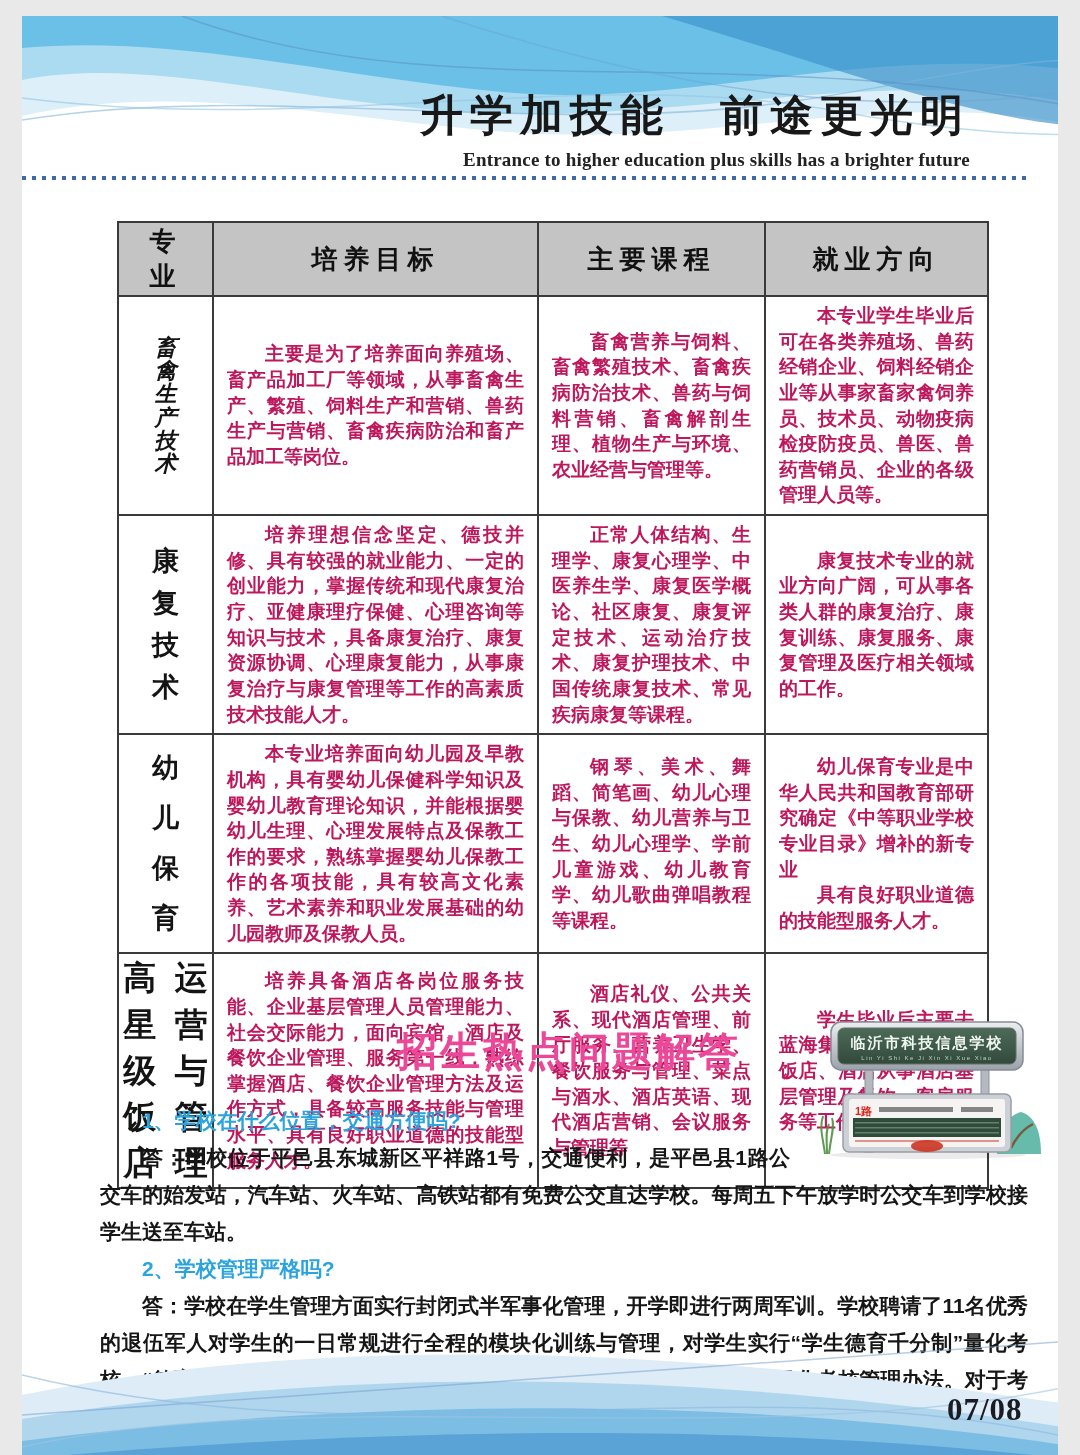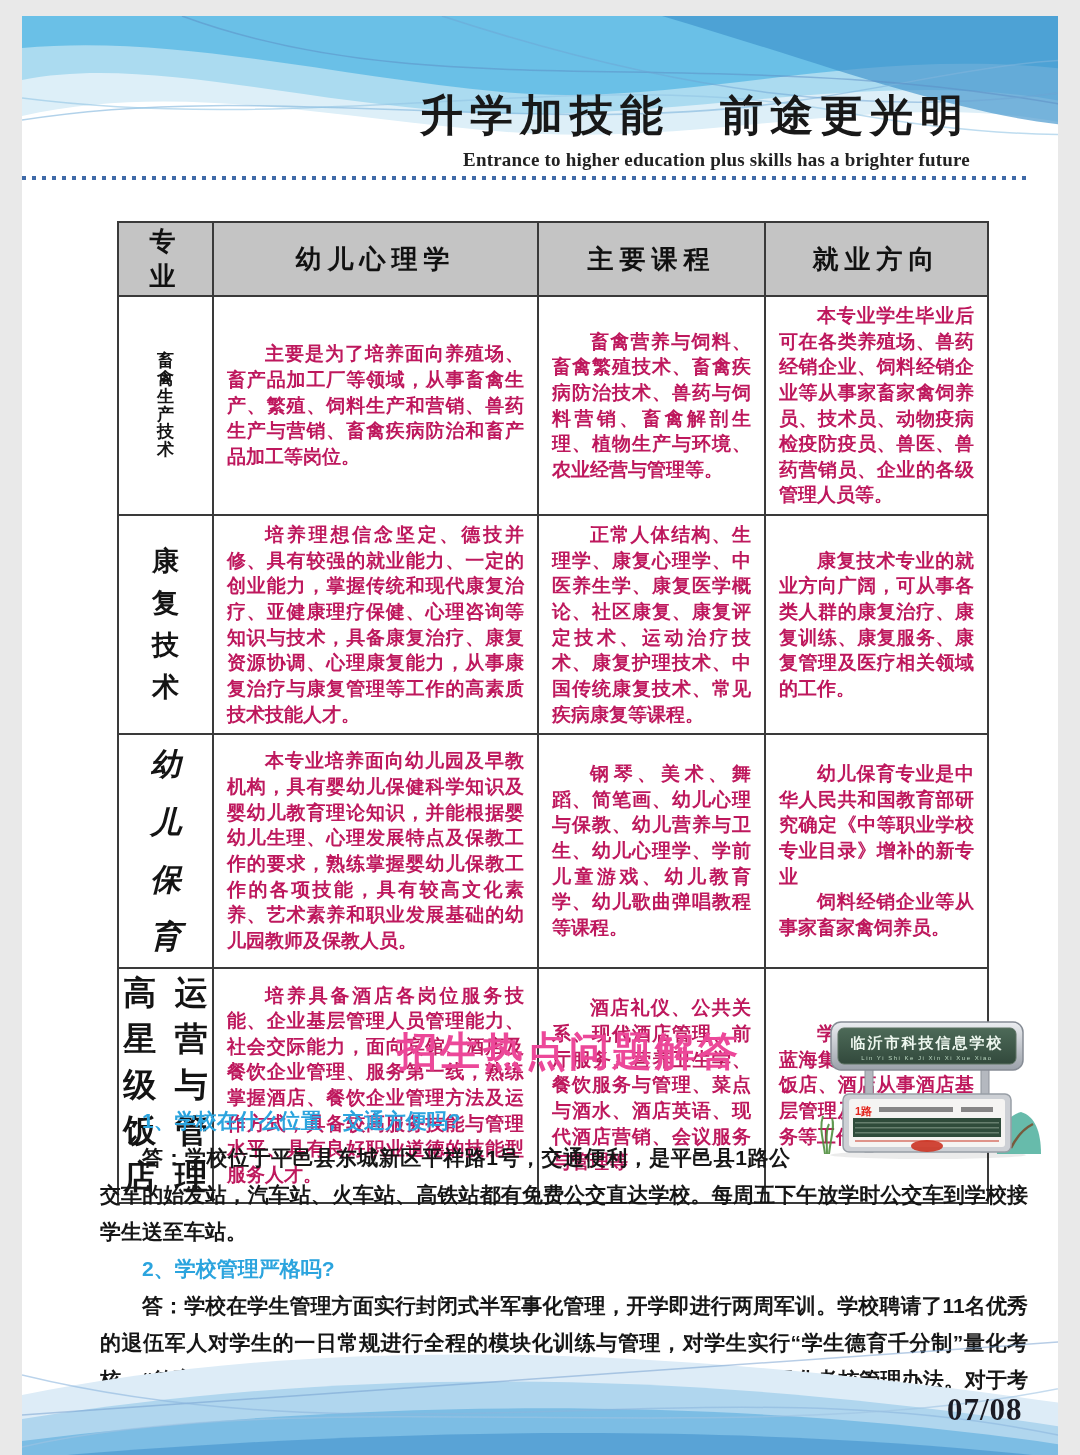--- a/index.html
+++ b/index.html
@@ -35,23 +35,23 @@
     background:#c4c4c4;height:44px;font-size:26px;font-weight:bold;
     letter-spacing:6px;color:#111;text-align:center;
   }
   .col-major{width:95px;} .col-goal{width:325px;} .col-course{width:227px;} .col-job{width:223px;}
   .cell{padding:6px 13px;font-size:19px;line-height:1.35;font-weight:600;
         text-align:justify;color:#be185d;}
   .cell p{margin:0;text-indent:2em;}
   .r1{height:152px;} .r2{height:173px;} .r3{height:207px;} .r4{height:193px;}
   .vlabel{width:1.12em;margin:0 auto;word-break:break-all;text-align:center;
           font-weight:bold;color:#141414;}
-  .v1{font-size:17px;line-height:1.05;}
+  .v1{font-size:22px;line-height:1.05;font-style:italic;}
   .v2{font-size:27px;line-height:1.55;}
-  .v3{font-size:31px;line-height:1.85;font-style:italic;}
+  .v3{font-size:27px;line-height:1.85;}
   .v4{font-size:33px;line-height:1.4;}
   .vpair{display:flex;justify-content:center;gap:12px;}
   
   .hot-title{
     position:absolute;top:1008px;left:7px;width:1080px;text-align:center;
     font-size:40px;font-weight:900;color:#ec4899;letter-spacing:3px;
   }
   .qa{
     position:absolute;left:78px;top:1086px;width:928px;
     font-size:21px;line-height:37px;font-weight:600;color:#161616;text-align:justify;
@@ -93,21 +93,21 @@
   <table class="majors">
     <colgroup>
         <col class="col-major">
         <col class="col-goal">
         <col class="col-course">
         <col class="col-job">
       </colgroup>
     <thead>
       <tr>
         <th>专　业</th>
-        <th>幼儿心理学</th>
+        <th>培养目标</th>
         <th>主要课程</th>
         <th>就业方向</th>
       </tr>
     </thead>
     <tbody>
       <tr class="r1">
         <td>
             <div class="vlabel v1">畜禽生产技术</div>
           </td>
         <td class="cell">
@@ -139,21 +139,21 @@
             <div class="vlabel v3">幼儿保育</div>
           </td>
         <td class="cell">
             <p>本专业培养面向幼儿园及早教机构，具有婴幼儿保健科学知识及婴幼儿教育理论知识，并能根据婴幼儿生理、心理发展特点及保教工作的要求，熟练掌握婴幼儿保教工作的各项技能，具有较高文化素养、艺术素养和职业发展基础的幼儿园教师及保教人员。</p>
           </td>
         <td class="cell">
             <p>钢琴、美术、舞蹈、简笔画、幼儿心理与保教、幼儿营养与卫生、幼儿心理学、学前儿童游戏、幼儿教育学、幼儿歌曲弹唱教程等课程。</p>
           </td>
         <td class="cell">
           <p>幼儿保育专业是中华人民共和国教育部研究确定《中等职业学校专业目录》增补的新专业</p>
-          <p>饲料经销企业等从事家畜家禽饲养员。</p>
+          <p>具有良好职业道德的技能型服务人才。</p>
         </td>
       </tr>
       <tr class="r4">
         <td>
           <div class="vpair">
             <div class="vlabel v4">高星级饭店</div>
             <div class="vlabel v4">运营与管理</div>
           </div>
         </td>
         <td class="cell">

